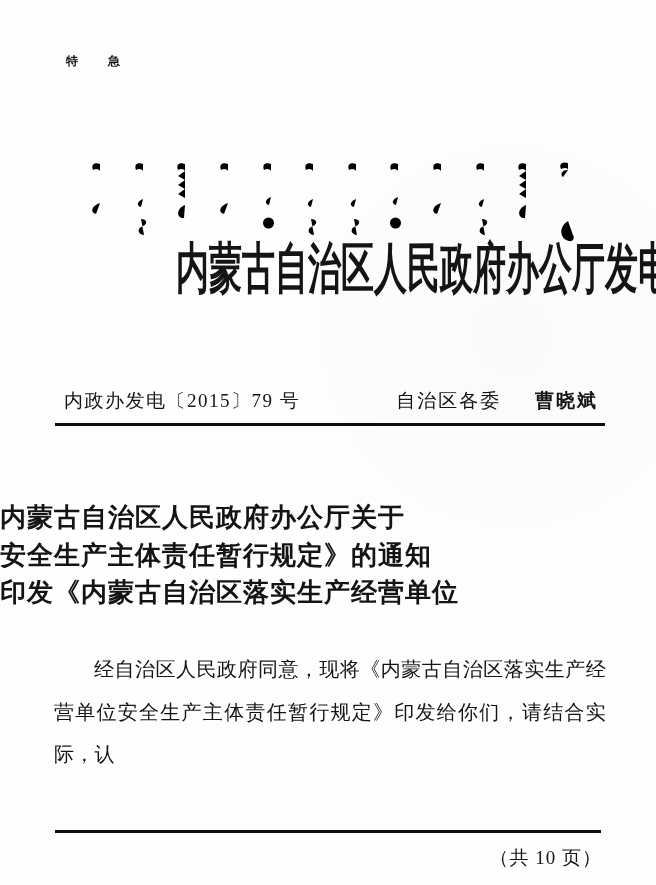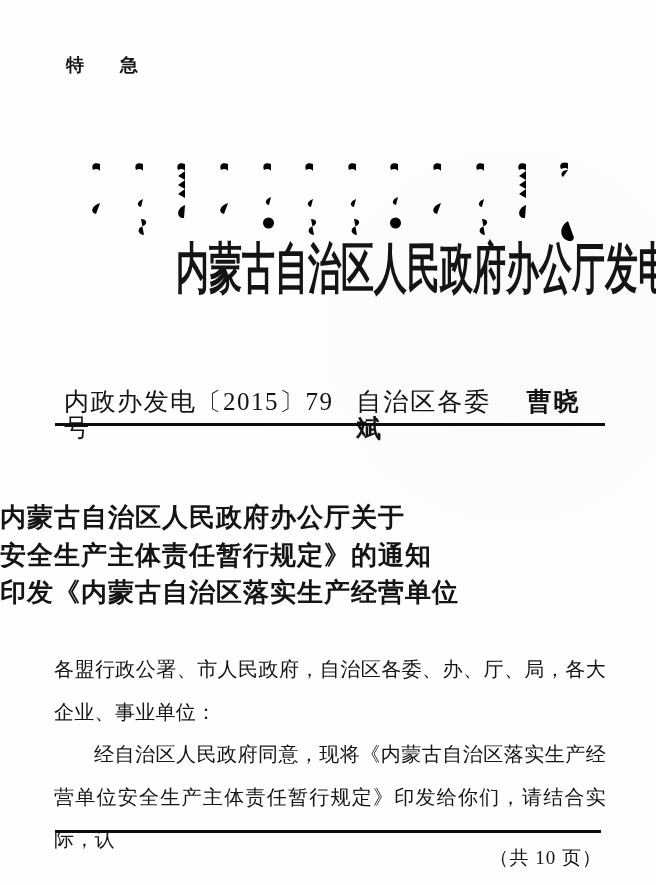--- a/index.html
+++ b/index.html
@@ -12,21 +12,21 @@
     overflow: hidden;
   }
   .page {
     position: absolute; inset: 0;
     background:
       radial-gradient(circle at 78% 38%, rgba(0,0,0,0.015), transparent 40%),
       #fefefe;
   }
   .urgency {
     position: absolute; left: 66px; top: 53px;
-    font-size: 18px; font-weight: 700; letter-spacing: 9px;
+    font-size: 12px; font-weight: 700; letter-spacing: 9px;
     white-space: nowrap;
   }
   .mongol-row {
     position: absolute; top: 161px; left: 86px; width: 493px;
     display: flex; justify-content: space-between; align-items: flex-start;
   }
   .mcol { display: block; }
   .masthead {
     position: absolute; top: 238px; left: 0; width: 656px;
     text-align: center; white-space: nowrap;
@@ -35,21 +35,21 @@
     padding-left: 11px;
   }
   .masthead-inner {
     display: inline-block;
     transform: scaleX(0.60);
     transform-origin: center;
   }
   .ref-row {
     position: absolute; top: 388px; left: 64px; width: 534px;
     display: flex; justify-content: space-between; align-items: baseline;
-    font-size: 25px; line-height: 26px;
+    font-size: 19px; line-height: 26px;
   }
   .ref-number { letter-spacing: 1.5px; }
   .sign-label { letter-spacing: 2px; }
   .sign-name {
     font-family: "Liberation Sans", sans-serif;
     font-weight: 700; margin-left: 29px; letter-spacing: 2px;
   }
   .rule { position: absolute; left: 55px; border: 0; margin: 0; background: #0e0e0e; }
   .rule-top    { top: 423px; width: 550px; height: 3px; }
   .rule-bottom { top: 830px; width: 546px; height: 3px; }
@@ -171,21 +171,20 @@
 
   <hr class="rule rule-top">
 
   <div class="notice-title">
     <div>内蒙古自治区人民政府办公厅关于</div>
     <div>安全生产主体责任暂行规定》的通知</div>
     <div>印发《内蒙古自治区落实生产经营单位</div>
   </div>
 
   <div class="body-text">
-    <p>各盟行政公署、市人民政府，自治区各委、办、厅、局，各大企业、事业单位：</p>
     <p class="indent">经自治区人民政府同意，现将《内蒙古自治区落实生产经营单位安全生产主体责任暂行规定》印发给你们，请结合实际，认</p>
   </div>
 
   <hr class="rule rule-bottom">
 
   <div class="page-count">（共 10 页）</div>
 
 </div>
 
 </body></html>

